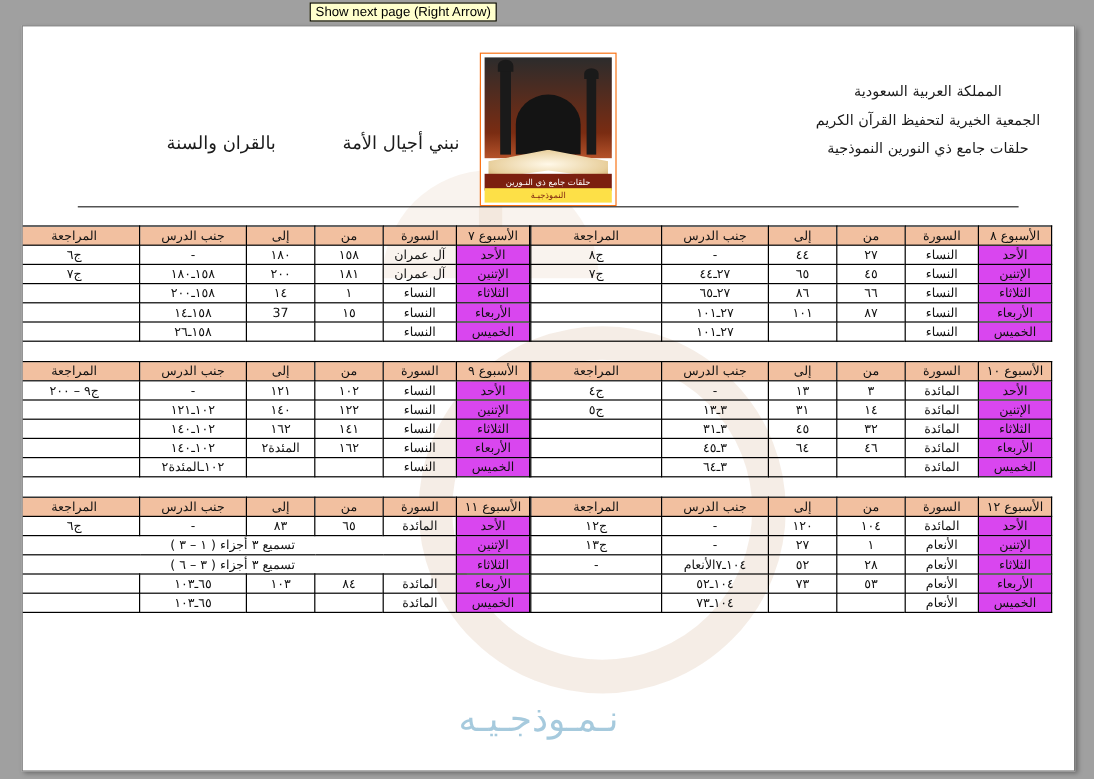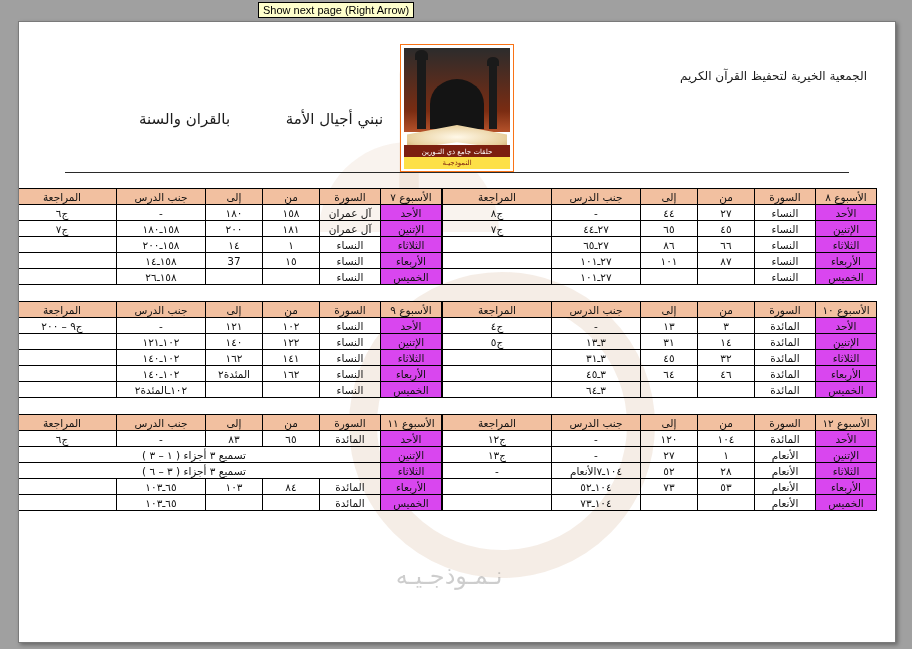--- a/index.html
+++ b/index.html
@@ -58,24 +58,24 @@
     background: #c08a5a;
     border-radius: 90px 90px 0 0;
   }
   .wm-arc {
     left: 330px; top: 250px; width: 250px; height: 250px;
     border: 28px solid #b5743f;
     border-radius: 50%;
     opacity: .13;
   }
   .wm-text {
-    left: 170px; top: 540px; width: 520px;
+    left: 170px; top: 560px; width: 520px;
     text-align: center;
-    font-size: 24px;
-    color: #737373;
+    font-size: 30px;
+    color: #0369a1;
     letter-spacing: 4px;
     opacity: .35;
   }
   
   .hdr {
     position: relative;
     height: 148px;
   }
   .hdr-right {
     position: absolute;
@@ -207,21 +207,23 @@
   <div class="page">
 
     <div class="wm wm-minaret"></div>
     <div class="wm wm-dome"></div>
     <div class="wm wm-arc"></div>
     <div class="wm wm-text">نـمـوذجـيـه</div>
 
     <div class="hdr">
 
       <div class="hdr-right">
+        <div>المملكة العربية السعودية</div>
         <div>الجمعية الخيرية لتحفيظ القرآن الكريم</div>
+        <div>حلقات جامع ذي النورين النموذجية</div>
       </div>
 
       <div class="logo">
         <div class="sky"></div>
         <div class="tower1"></div>
         <div class="tower2"></div>
         <div class="dome"></div>
         <div class="book"></div>
         <div class="band">حلقات جامع ذي النـورين</div>
         <div class="band2">النموذجيـة</div>

